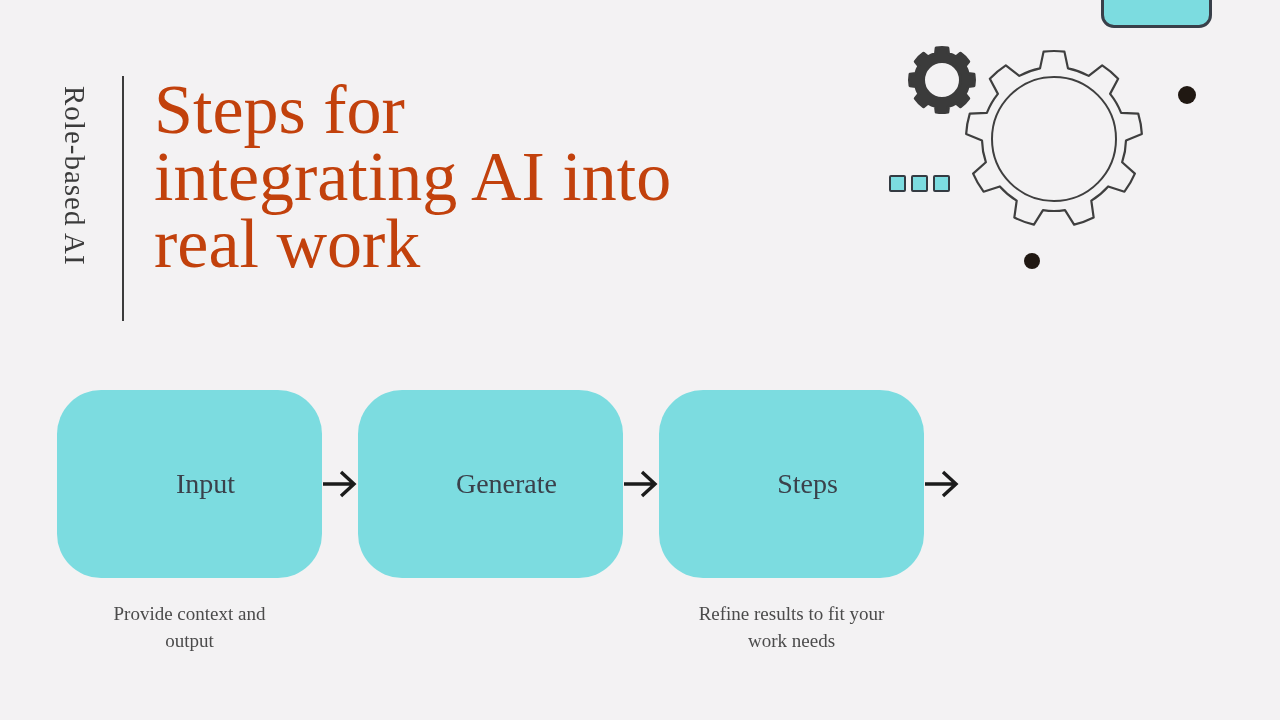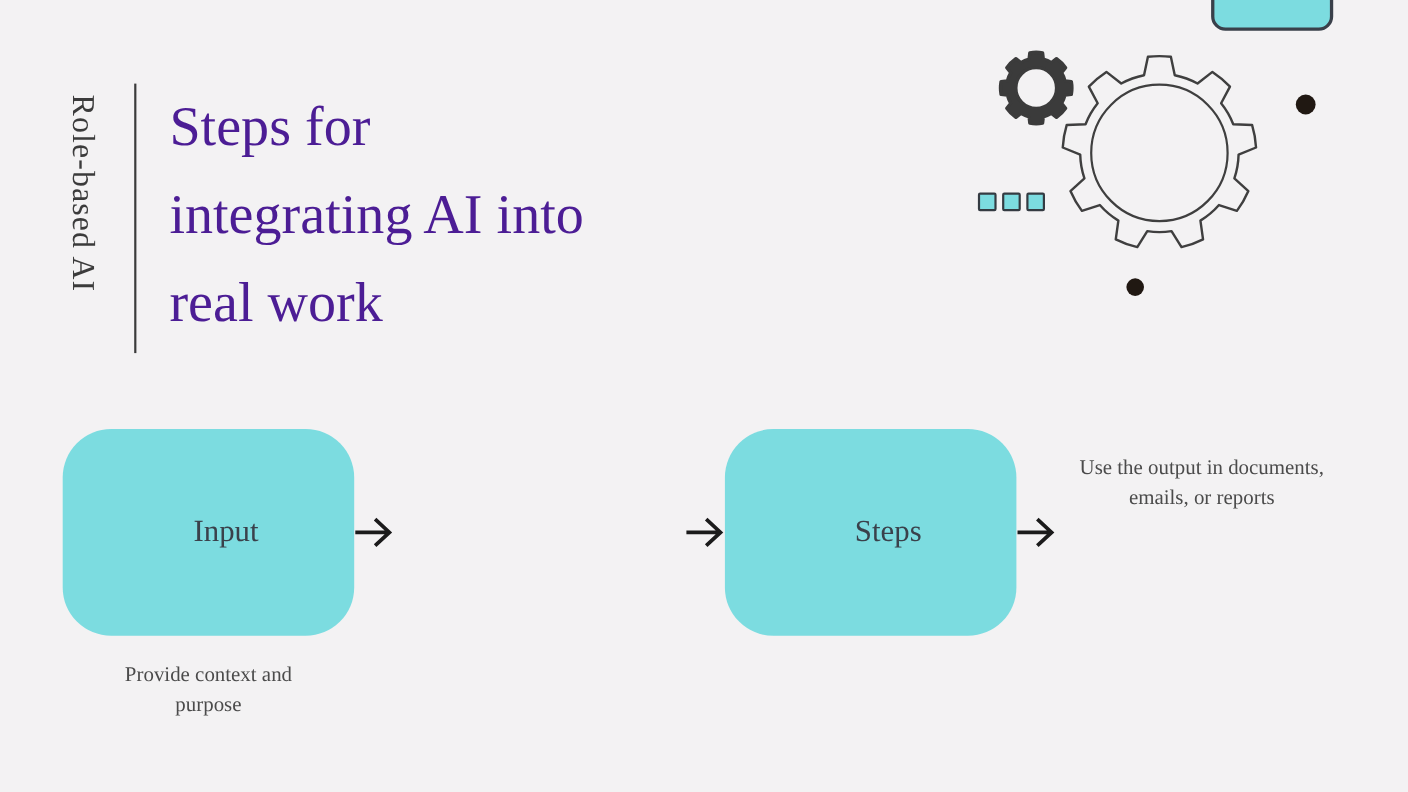--- a/index.html
+++ b/index.html
@@ -27,23 +27,23 @@
     left: 122px;
     top: 76px;
     width: 2px;
     height: 245px;
     background: var(--ink, #3b3b3b);
   }
   .title {
     position: absolute;
     left: 154px;
     top: 76px;
-    font-size: 51px;
-    line-height: 80px;
-    color: #4c1d95;
+    font-size: 70px;
+    line-height: 67px;
+    color: #c2410c;
     white-space: pre-line;
   }
 
   
   .deco-chip {
     position: absolute;
     left: 1101px;
     top: -30px;
     width: 111px;
     height: 58px;
@@ -144,49 +144,52 @@
   <div class="dot dot-1"></div>
   <div class="dot dot-2"></div>
 
   <div class="steps">
 
     <div class="step-col">
       <div class="card">
         <span class="card-label">Input</span>
       </div>
       <div class="caption">Provide context and
-purpose</div>
+output</div>
     </div>
 
     <div class="arrow-cell">
       <svg width="36" height="30" viewBox="0 0 36 30">
         <path d="M1 15 H31 M19 3 L32 15 L19 27" fill="none" stroke="#1b1b1b" stroke-width="3.4"></path>
       </svg>
     </div>
 
     <div class="step-col">
+      <div class="card">
+        <span class="card-label">Generate</span>
+      </div>
     </div>
 
     <div class="arrow-cell">
       <svg width="36" height="30" viewBox="0 0 36 30">
         <path d="M1 15 H31 M19 3 L32 15 L19 27" fill="none" stroke="#1b1b1b" stroke-width="3.4"></path>
       </svg>
     </div>
 
     <div class="step-col">
       <div class="card">
         <span class="card-label">Steps</span>
       </div>
+      <div class="caption">Refine results to fit your
+work needs</div>
     </div>
 
     <div class="arrow-cell">
       <svg width="36" height="30" viewBox="0 0 36 30">
         <path d="M1 15 H31 M19 3 L32 15 L19 27" fill="none" stroke="#1b1b1b" stroke-width="3.4"></path>
       </svg>
     </div>
 
     <div class="step-col">
-      <div class="caption">Use the output in documents,
-emails, or reports</div>
     </div>
 
   </div>
 </div>
 
 </body></html>

